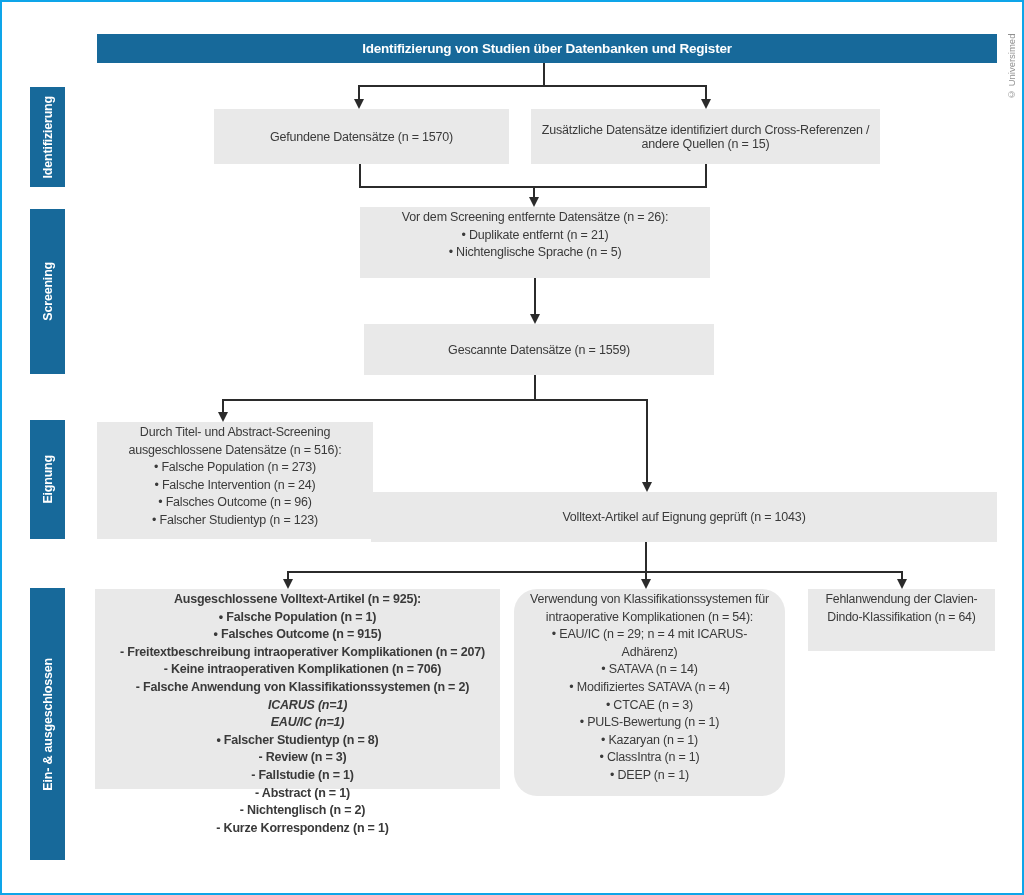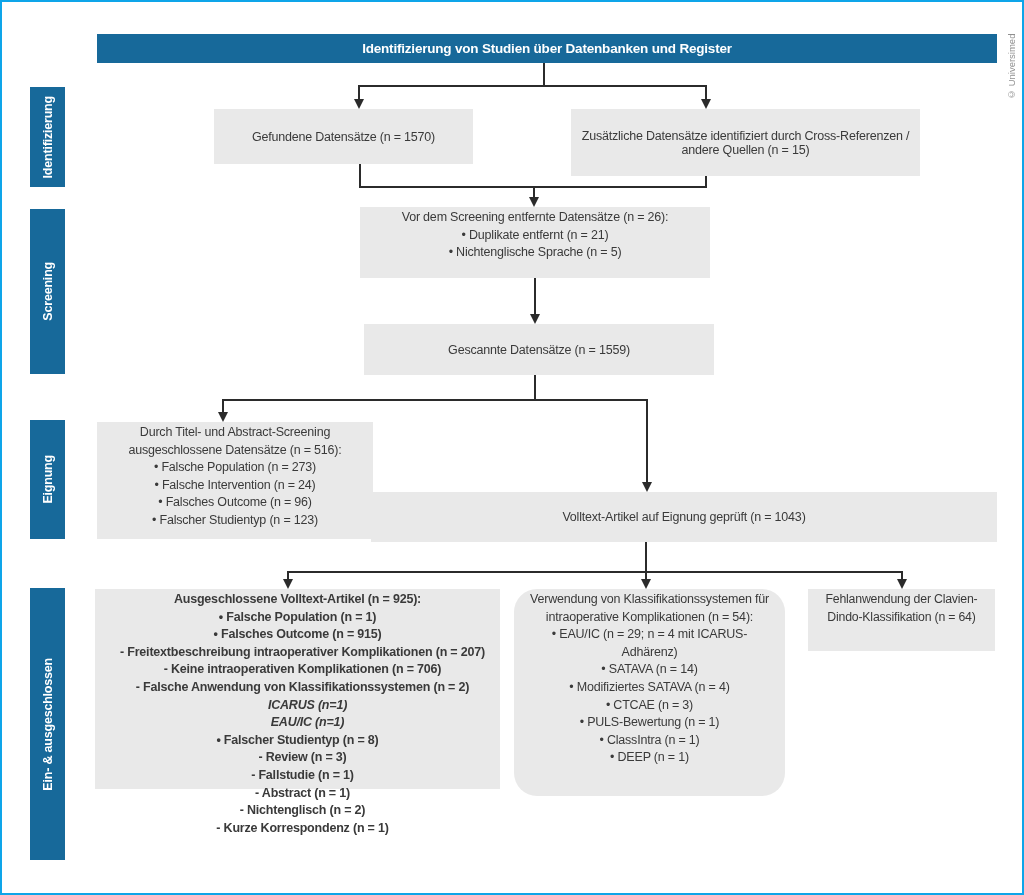--- a/index.html
+++ b/index.html
@@ -34,22 +34,22 @@
   .stage span{writing-mode:vertical-rl;transform:rotate(180deg);white-space:nowrap;}
   .st-ident{top:85px;height:100px;}
   .st-screen{top:207px;height:165px;}
   .st-elig{top:418px;height:119px;}
   .st-incl{top:586px;height:272px;}
   .box{
     position:absolute;background:#e9e9e9;box-sizing:border-box;
   }
   .box.center{display:flex;align-items:center;justify-content:center;text-align:center;padding:6px 10px;}
   .box.list{padding:2px 12px;line-height:17.6px;text-align:center;}
-  .b-found{left:212px;top:107px;width:259px;height:55px;}
-  .b-additional{left:529px;top:107px;width:349px;height:67px;margin-left:40px;}
+  .b-found{left:212px;top:107px;width:295px;height:55px;}
+  .b-additional{left:529px;top:107px;width:349px;height:55px;}
   .b-removed{left:358px;top:205px;width:350px;height:71px;line-height:18px;padding:8px 12px;}
   .b-screened{left:362px;top:322px;width:350px;height:51px;}
   .b-excl-ta{left:95px;top:420px;width:276px;height:117px;line-height:17.2px;padding:7px 12px;}
   .b-fulltext{left:369px;top:490px;width:626px;height:50px;}
   .b-excl-ft{left:93px;top:587px;width:405px;height:200px;line-height:17.8px;padding:8px 12px;font-weight:bold;}
   .b-class{left:512px;top:587px;width:271px;height:207px;line-height:17.3px;padding:8px 12px;border-radius:23px;}
   .b-misuse{left:806px;top:587px;width:187px;height:62px;line-height:17.3px;padding:7px 11px;font-size:12.3px;}
   .li{white-space:nowrap;}
   .li-wrap{white-space:normal;}
   .ind-d{margin-left:10px;}
@@ -166,20 +166,21 @@
     <div class="li ind-d">- Kurze Korrespondenz (n = 1)</div>
   </div>
 
   <div class="box list b-class">
     <div class="li-wrap">Verwendung von Klassifikationssystemen für intraoperative Komplikationen (n = 54):</div>
     <div class="li-wrap">• EAU/IC (n = 29; n = 4 mit ICARUS-Adhärenz)</div>
     <div class="li">• SATAVA (n = 14)</div>
     <div class="li">• Modifiziertes SATAVA (n = 4)</div>
     <div class="li">• CTCAE (n = 3)</div>
     <div class="li">• PULS-Bewertung (n = 1)</div>
+    <div class="li">• Kazaryan (n = 1)</div>
     <div class="li">• ClassIntra (n = 1)</div>
     <div class="li">• DEEP (n = 1)</div>
   </div>
 
   <div class="box list b-misuse">
     <div class="li-wrap">Fehlanwendung der Clavien-Dindo-Klassifikation (n = 64)</div>
   </div>
 
 </div>
 

